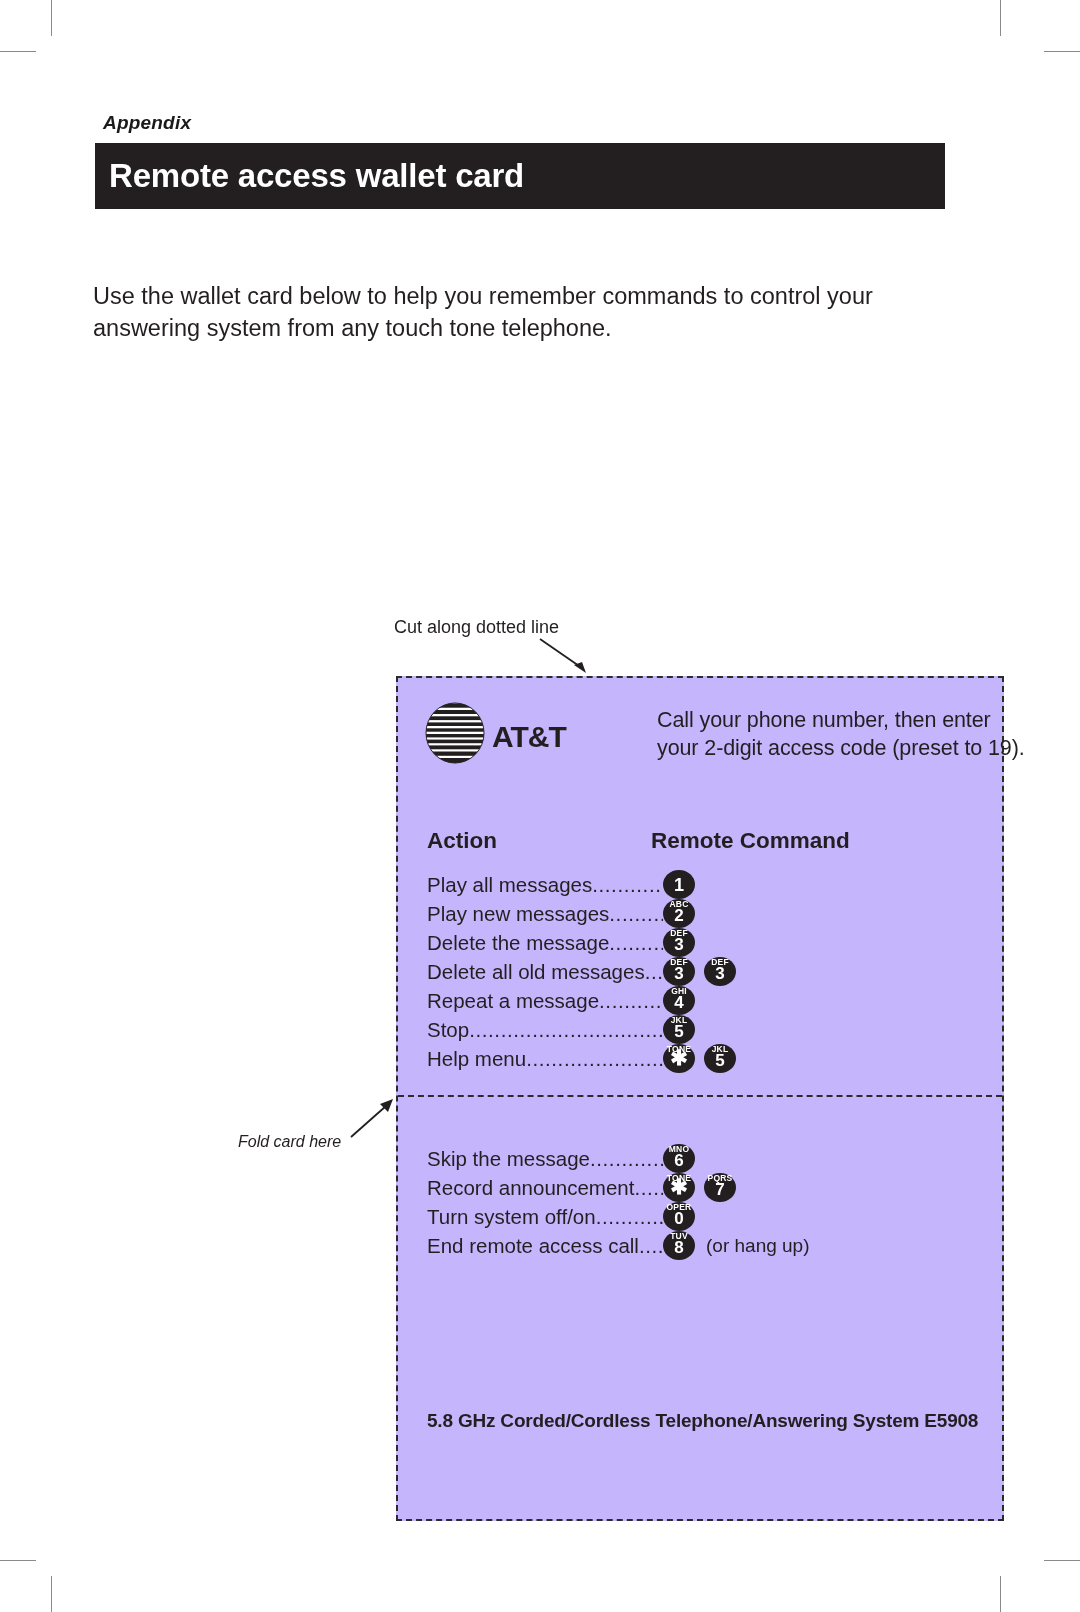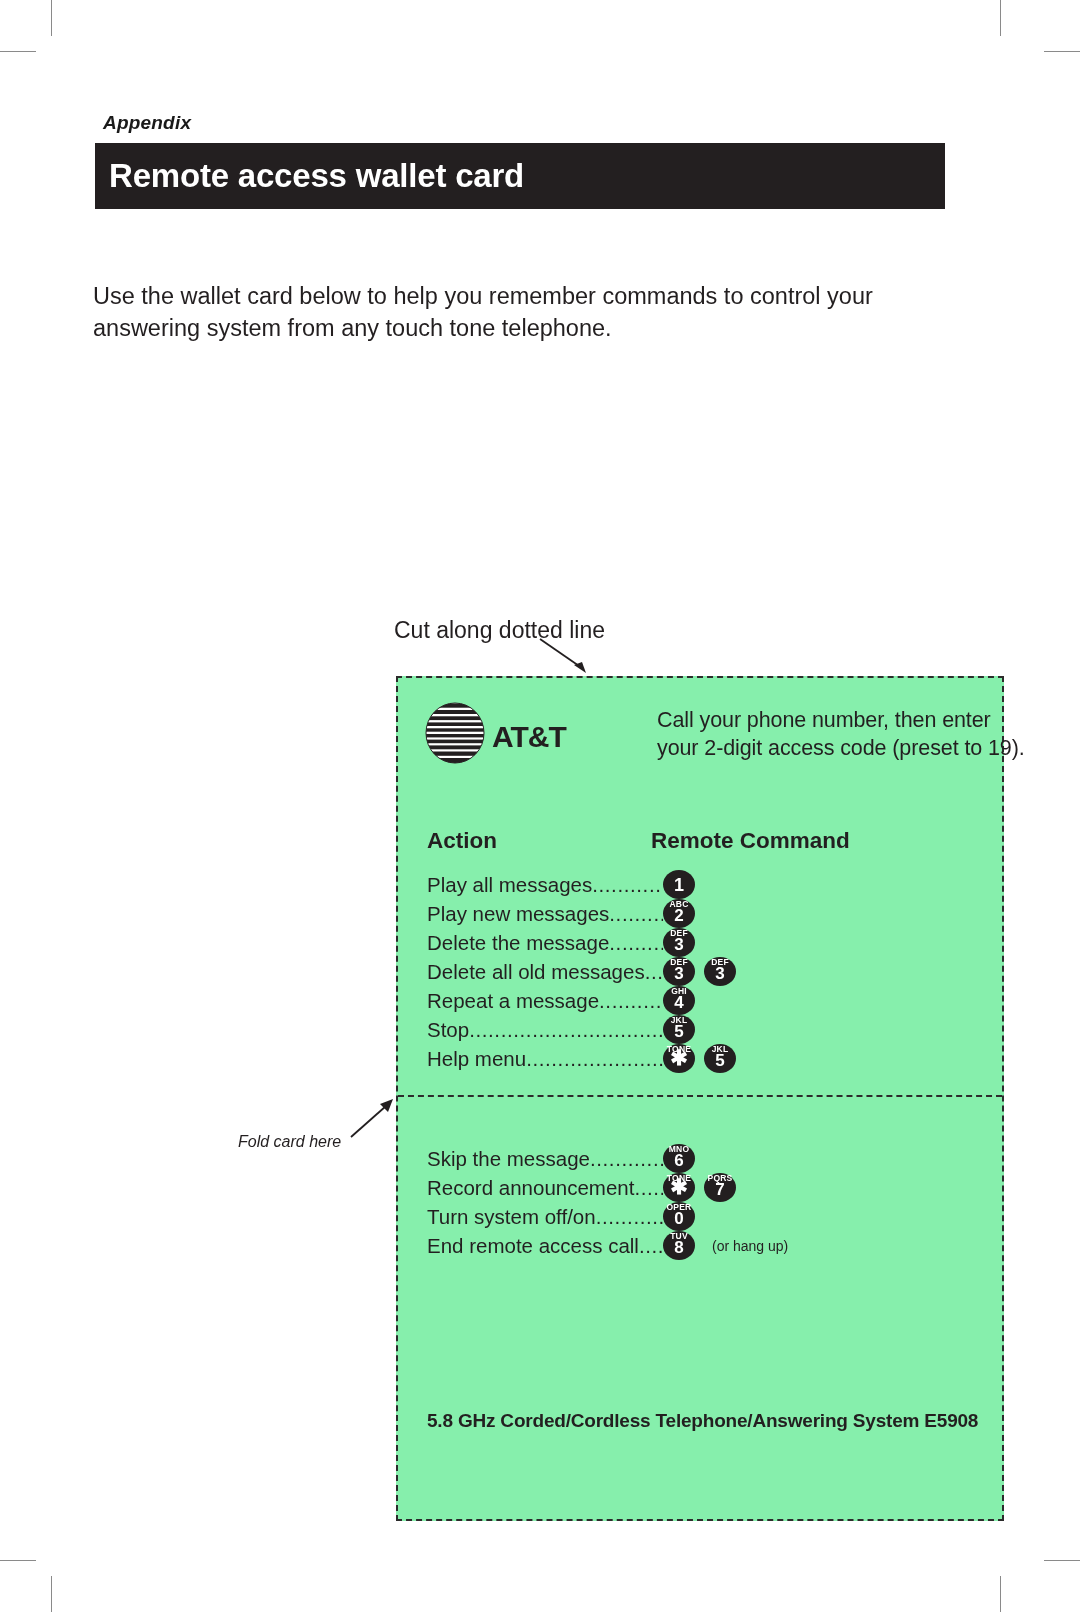--- a/index.html
+++ b/index.html
@@ -62,21 +62,21 @@
     font-size: 23.5px;
     line-height: 32px;
     color: #231f20;
   }
 
   
   #cut-line-note {
     position: absolute;
     left: 394px;
     top: 617px;
-    font-size: 23px;
+    font-size: 18px;
     color: #231f20;
     white-space: nowrap;
   }
   #cut-line-arrow {
     position: absolute;
     left: 538px;
     top: 637px;
     width: 60px;
     height: 42px;
   }
@@ -99,21 +99,21 @@
 
   
   #wallet-card {
     position: absolute;
     left: 396px;
     top: 676px;
     width: 608px;
     height: 845px;
     border: 2px dashed #2b2b2b;
     box-sizing: border-box;
-    background: #86efac;
+    background: #c4b5fd;
   }
   #card-fold-line {
     position: absolute;
     left: 0;
     top: 417px;
     width: 100%;
     height: 0;
     border-top: 2px dashed #2b2b2b;
   }
 
@@ -187,23 +187,23 @@
   .cmd-keys {
     position: absolute;
     left: 236px;
     top: 0;
     height: 29px;
     display: flex;
     align-items: center;
     gap: 9px;
   }
   .cmd-note {
-    font-size: 14px;
-    color: #231f20;
-    margin-left: 8px;
+    font-size: 19px;
+    color: #231f20;
+    margin-left: 2px;
     white-space: nowrap;
   }
 
   
   .key {
     position: relative;
     width: 32px;
     height: 29px;
     border-radius: 50% / 50%;
     background: #231f20;

